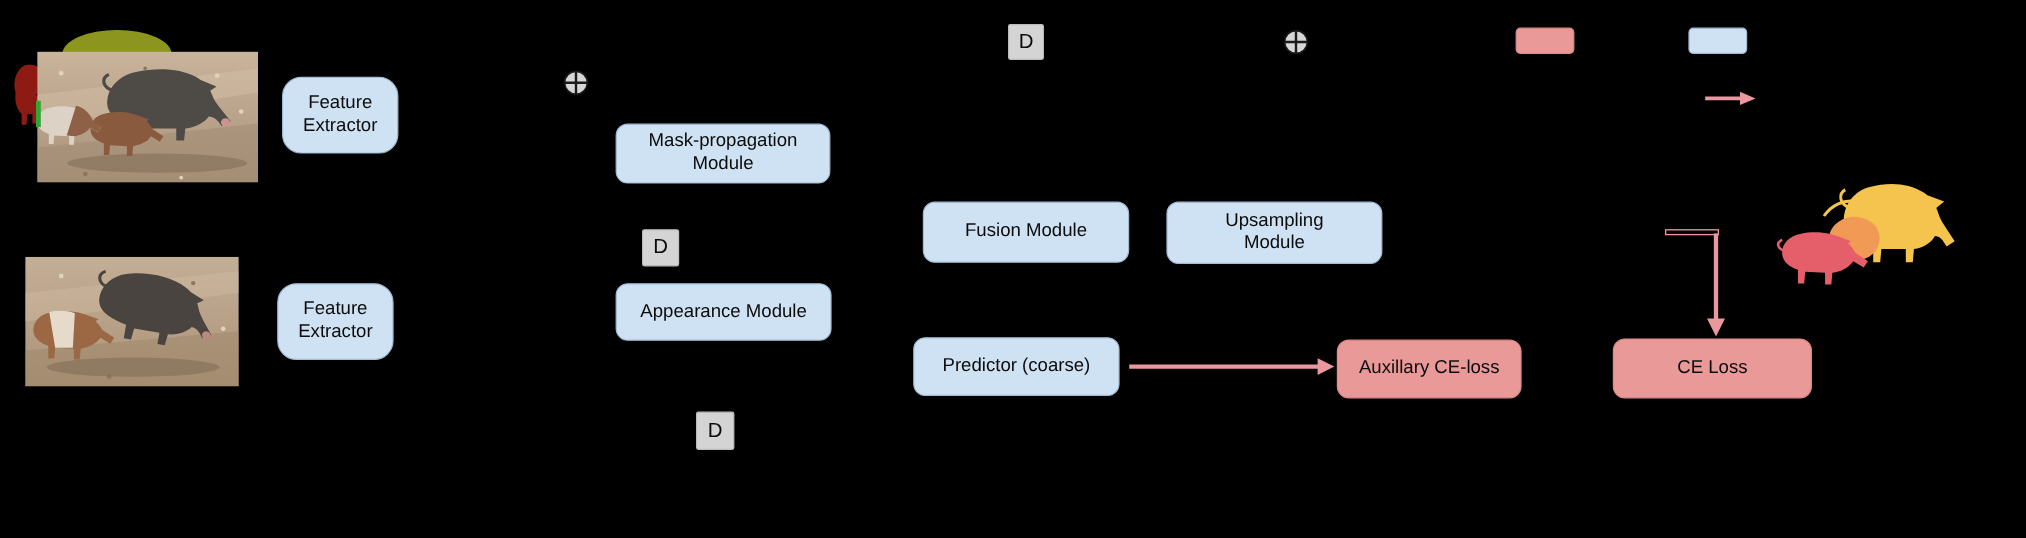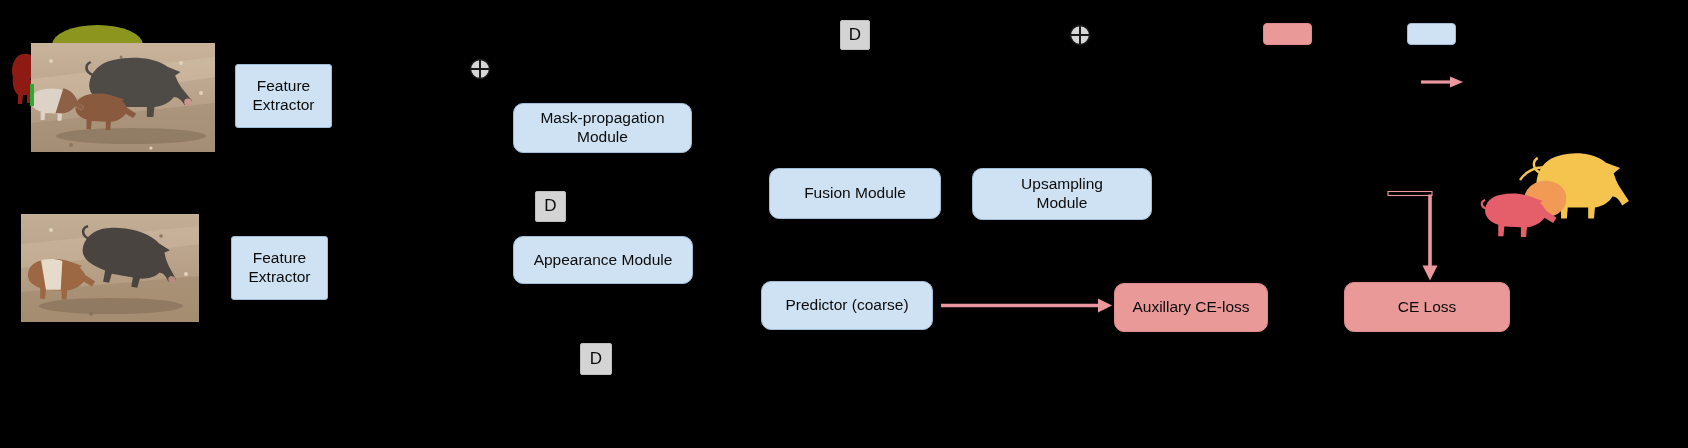--- a/index.html
+++ b/index.html
@@ -7,21 +7,21 @@
     position:relative;width:1688px;height:448px;background:#000;overflow:hidden;
     font-family:"Liberation Sans",sans-serif;
   }
   .abs{position:absolute;}
   .box{
     position:absolute;display:flex;align-items:center;justify-content:center;
     text-align:center;color:#0b0b0b;font-size:15.5px;line-height:1.22;
     box-sizing:border-box;
   }
   .module{background:#cfe2f3;border:1.4px solid #a0bcd4;border-radius:10px;}
-  .fe{border-radius:3px;}
+  .fe{border-radius:16px;}
   .loss{background:#ea9999;border:1.4px solid #dd8a8a;border-radius:10px;}
   .dbox{background:#d4d4d4;border:1px solid #bdbdbd;border-radius:2px;font-size:17px;}
   .swatch{position:absolute;border-radius:4px;box-sizing:border-box;}
   .swatch.pink{background:#ea9999;border:1px solid #dd8a8a;}
   .swatch.blue{background:#cfe2f3;border:1px solid #a0bcd4;}
   .mask-olive{position:absolute;left:52px;top:25px;width:91px;height:40px;
     border-radius:50%;background:#8c961f;}
   .mask-green{position:absolute;left:30px;top:84px;width:4px;height:22px;background:#33a532;z-index:3;}
   .photo{position:absolute;z-index:2;}
   svg{display:block;}

